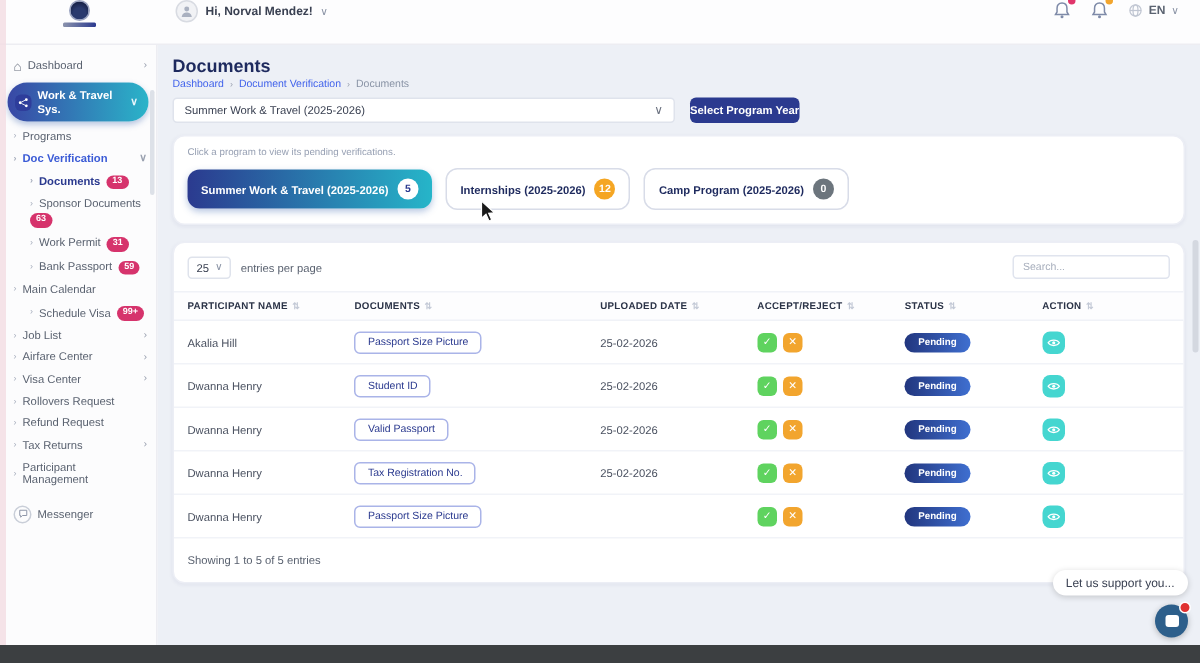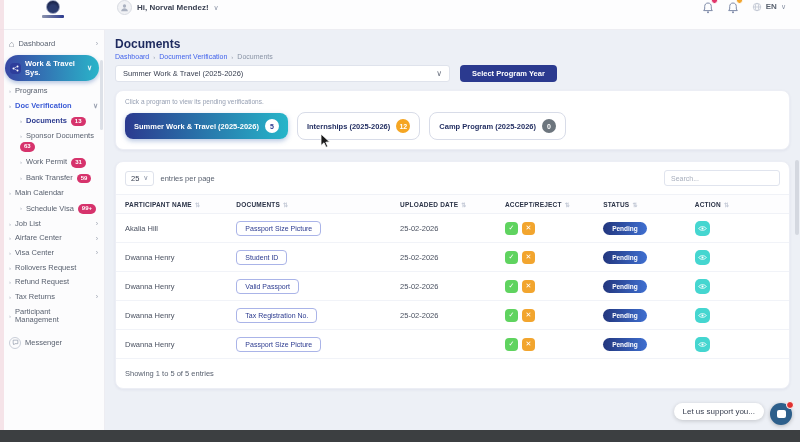--- a/index.html
+++ b/index.html
@@ -44,59 +44,59 @@
   .main { position:absolute; left:105px; top:30px; right:0; bottom:12px; background:#edf0f6; padding:7px 10px 0 10px; overflow:hidden; }
   .page-title { font-size:12px; font-weight:bold; color:#1e2a5e; }
   .breadcrumb { display:flex; align-items:center; gap:4px; font-size:7px; margin-top:2px; }
   .crumb-link { color:#4263eb; cursor:pointer; }
   .crumb-sep { color:#9aa1b0; font-size:6px; }
   .crumb-current { color:#8a94a6; }
 
   .select-row { display:flex; align-items:center; gap:10px; margin-top:5px; }
   .prog-select { width:335px; height:17px; background:#fff; border:1px solid #dfe3ec; border-radius:3px; display:flex; align-items:center; padding:0 7px; font-size:7.5px; color:#3a4152; cursor:pointer; }
   .prog-select .arr { margin-left:auto; color:#6b7280; font-size:8px; }
-  .year-btn { height:17px; background:#2b3a8f; color:#fff; border:none; border-radius:4px; font-size:7.5px; font-weight:bold; padding:0 12px; cursor:pointer; font-family:inherit; }
+  .year-btn { height:17px; background:#2b3a8f; color:#fff; border:none; border-radius:4px; font-size:7.5px; font-weight:bold; padding:0 0; cursor:pointer; font-family:inherit; }
 
   .card { background:#fff; border:1px solid #eceef5; border-radius:8px; box-shadow:0 1px 3px rgba(30,42,94,.06); }
   .pending-card { margin-top:8px; padding:7px 9px 9px 9px; }
   .chip-row { display:flex; align-items:center; gap:8px; }
   .pending-chip { background:linear-gradient(90deg,#3947a5,#2ab4c9); color:#fff; font-size:7.5px; font-weight:bold; border-radius:3px; padding:3px 8px; display:flex; align-items:center; gap:4px; }
   .hint { font-size:6.5px; color:#97a0b3; }
   .pill-row { display:flex; align-items:center; gap:9px; margin-top:7px; }
   .prog-pill { display:flex; align-items:center; gap:6px; border-radius:8px; padding:6px 9px; font-size:7.5px; font-weight:bold; cursor:pointer; }
   .prog-pill.active { background:linear-gradient(90deg,#2b3a8f,#26b5c9); color:#fff; box-shadow:0 2px 5px rgba(42,90,170,.35); }
   .prog-pill.outline { background:#fff; border:1px solid #d8dce8; color:#1e2a5e; }
   .count-badge { min-width:14px; height:14px; border-radius:8px; display:flex; align-items:center; justify-content:center; font-size:7px; font-weight:bold; padding:0 3px; }
   .cb-white { background:#fff; color:#2b3a8f; }
   .cb-orange { background:#f5a623; color:#fff; }
   .cb-gray { background:#6c757d; color:#fff; }
 
   .table-card { margin-top:11px; padding:8px 0 4px 0; min-height:228px; }
   .table-controls { display:flex; align-items:center; padding:0 9px 8px 9px; }
   .entries-select { height:15px; border:1px solid #dfe3ec; border-radius:3px; display:flex; align-items:center; gap:4px; padding:0 5px; font-size:7.5px; color:#3a4152; cursor:pointer; background:#fff; }
   .entries-label { font-size:7.5px; color:#5a6270; margin-left:6px; }
-  .search-input { margin-left:auto; width:116px; height:16px; border:1px solid #e0e4ee; border-radius:3px; font-size:7px; padding:0 6px; color:#3a4152; font-family:inherit; outline:none; }
+  .search-input { margin-left:auto; width:105px; height:16px; border:1px solid #e0e4ee; border-radius:3px; font-size:7px; padding:0 6px; color:#3a4152; font-family:inherit; outline:none; }
   .search-input::placeholder { color:#a7aebc; }
 
   .trow { display:grid; grid-template-columns:17% 25% 16% 15% 14% 13%; align-items:center; padding:0 9px; }
   .thead { border-top:1px solid #f0f2f7; border-bottom:1px solid #f0f2f7; min-height:20px; background:#fdfdfe; }
   .th { font-size:6.5px; font-weight:bold; color:#2b3347; letter-spacing:.2px; display:flex; align-items:center; gap:3px; cursor:pointer; }
   .sort-ic { color:#c3c9d6; font-size:6px; }
   .tbody-row { min-height:29px; border-bottom:1px solid #f1f3f8; font-size:7.5px; color:#4a5160; }
   .doc-chip { display:inline-block; border:1px solid #aab4e8; border-radius:4px; padding:3px 8px; color:#2b3a8f; font-size:7px; background:#fff; cursor:pointer; }
   .ar-group { display:flex; gap:4px; }
   .ar-btn { width:13px; height:13px; border-radius:4px; border:none; color:#fff; font-size:7px; display:flex; align-items:center; justify-content:center; cursor:pointer; font-family:inherit; }
   .accept { background:#5fd35f; }
   .reject { background:#f2a52e; }
   .status-pill { display:inline-block; background:linear-gradient(90deg,#22367e,#3f6fd0); color:#fff; font-size:6.5px; font-weight:bold; border-radius:8px; padding:3px 9px; }
   .view-btn { width:15px; height:15px; border-radius:5px; background:#45d6d0; border:none; display:flex; align-items:center; justify-content:center; cursor:pointer; }
   .tfoot { font-size:7.5px; color:#5a6270; padding:10px 9px 4px 9px; }
 
   
-  .support { position:absolute; right:8px; bottom:17px; display:flex; align-items:flex-start; gap:6px; z-index:6; }
+  .support { position:absolute; right:8px; bottom:17px; display:flex; align-items:flex-end; gap:6px; z-index:6;flex-direction:column; }
   .support-pill { background:#fff; border-radius:10px; box-shadow:0 1px 4px rgba(0,0,0,.18); font-size:8px; color:#3a4152; padding:4px 9px; cursor:pointer; }
   .support-btn { position:relative; width:22px; height:22px; border-radius:50%; background:#2d5f8b; border:none; display:flex; align-items:center; justify-content:center; cursor:pointer; box-shadow:0 1px 4px rgba(0,0,0,.25); }
   .support-badge { position:absolute; top:-2px; right:-2px; width:8px; height:8px; border-radius:50%; background:#e03131; border:1px solid #fff; }
   .chat-sq { width:9px; height:8px; background:#fff; border-radius:2px; }
 
   .bottom-strip { position:absolute; left:0; right:0; bottom:0; height:12px; background:#3c3f41; z-index:7; }
   .left-edge { position:absolute; left:0; top:0; bottom:12px; width:4px; background:#f3dce2; opacity:.8; z-index:8; }
   .main-scroll { position:absolute; right:1px; top:160px; width:4px; height:75px; border-radius:2px; background:#d4d8e0; z-index:6; }
   .cursor { position:absolute; left:320px; top:133px; z-index:9; pointer-events:none; }
 </style>
@@ -185,21 +185,21 @@
       <span class="lbl">Sponsor Documents</span>
       <span class="badge-pink">63</span>
     </div>
     <div class="side-item sub-item">
       <span class="tiny-caret">›</span>
       <span class="lbl">Work Permit</span>
       <span class="badge-pink">31</span>
     </div>
     <div class="side-item sub-item">
       <span class="tiny-caret">›</span>
-      <span class="lbl">Bank Transfer</span>
+      <span class="lbl">Bank Passport</span>
       <span class="badge-pink">59</span>
     </div>
     <div class="side-item">
       <span class="tiny-caret">›</span>
       <span class="lbl">Main Calendar</span>
     </div>
     <div class="side-item sub-item">
       <span class="tiny-caret">›</span>
       <span class="lbl">Schedule Visa</span>
       <span class="badge-pink">99+</span>

